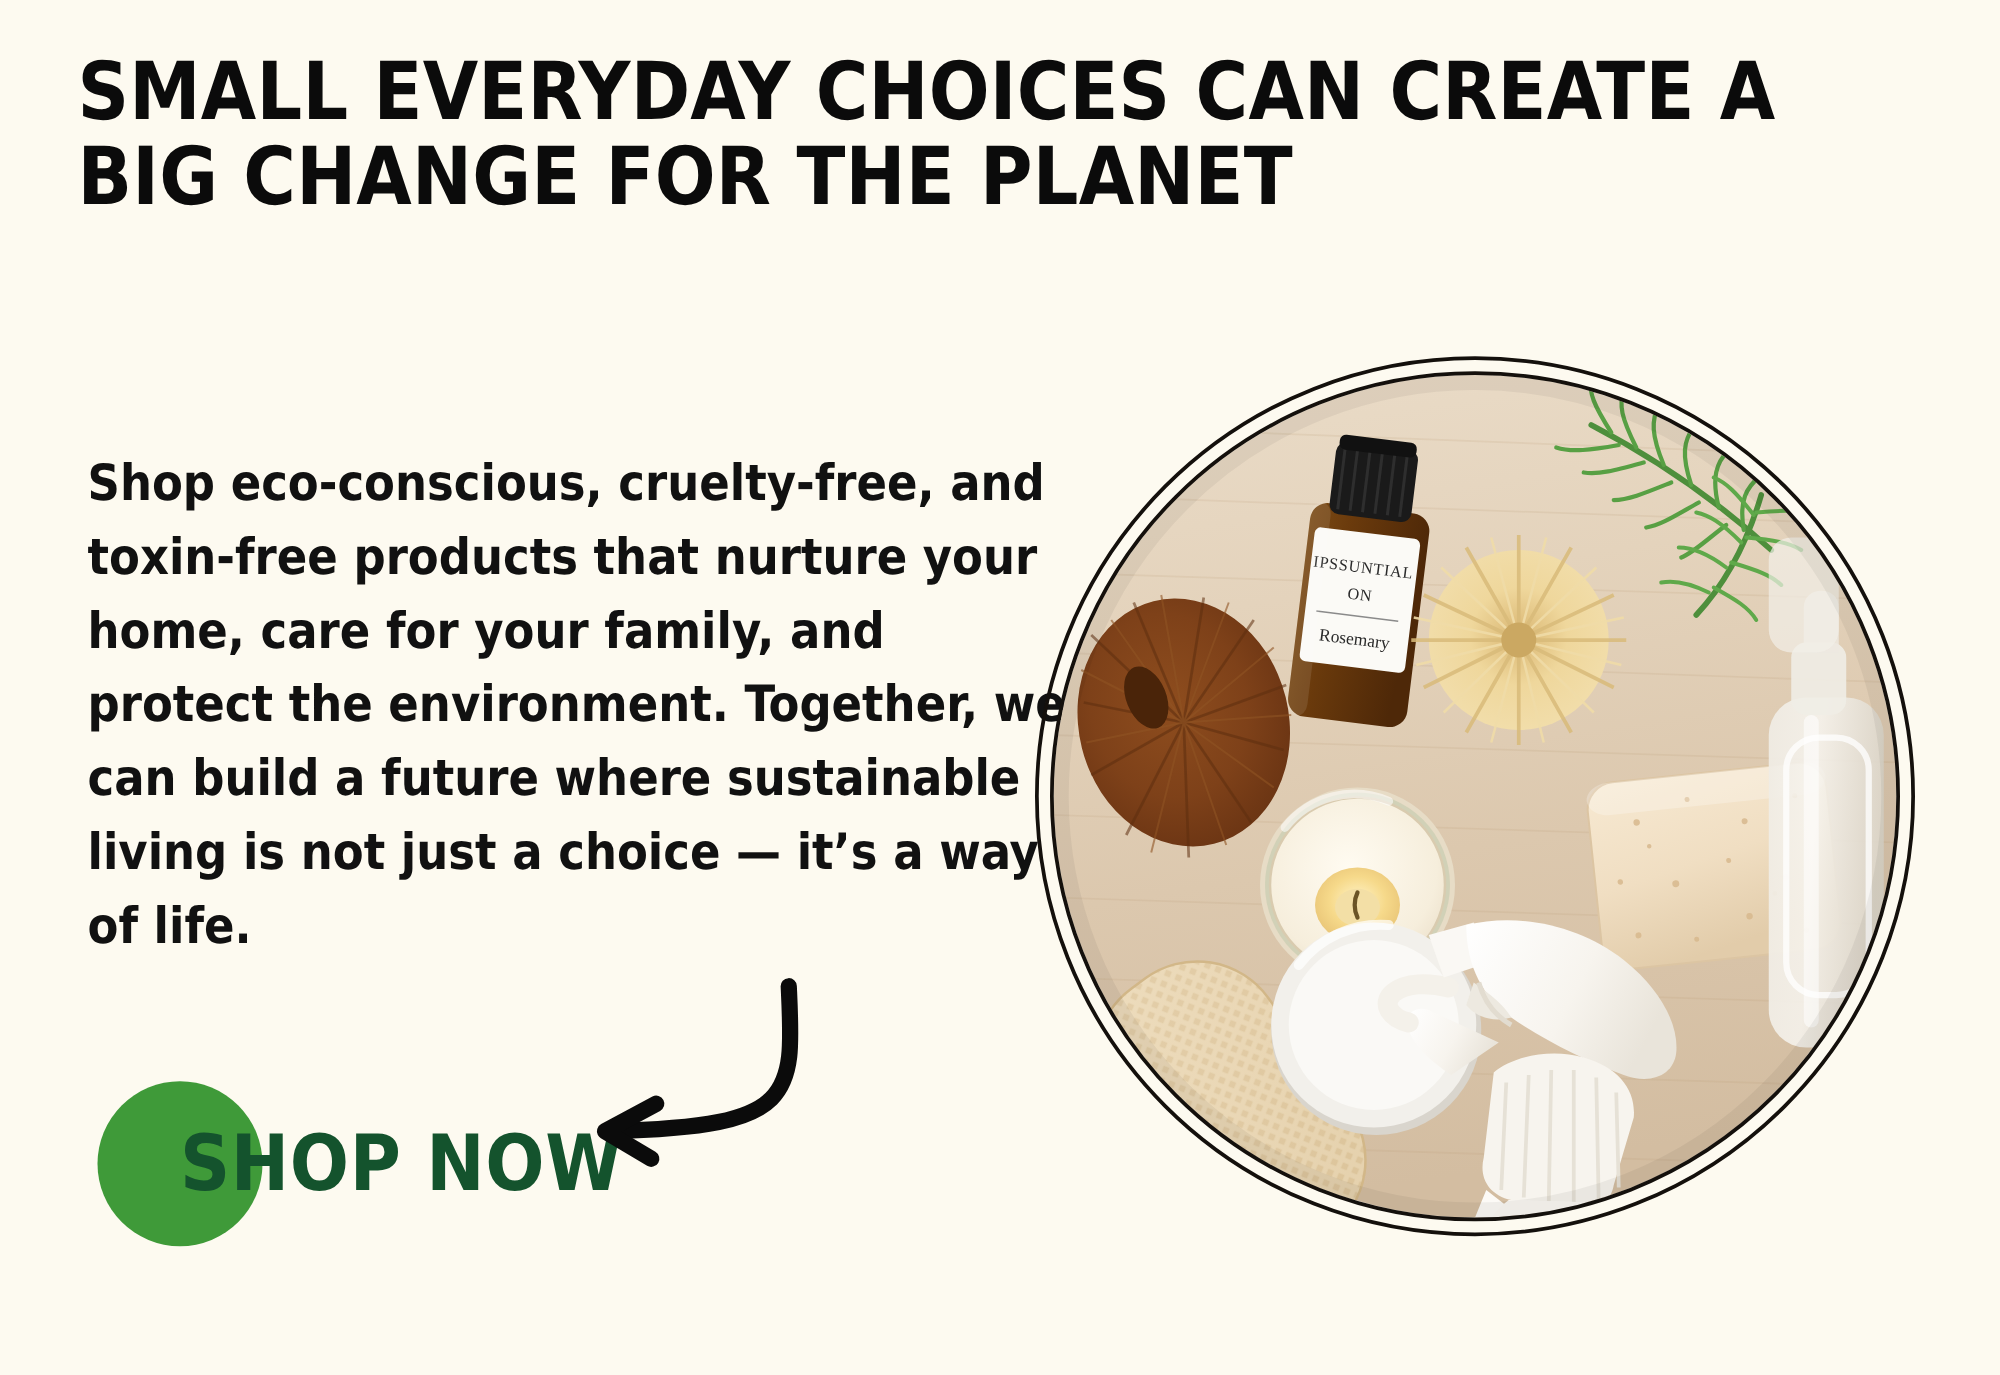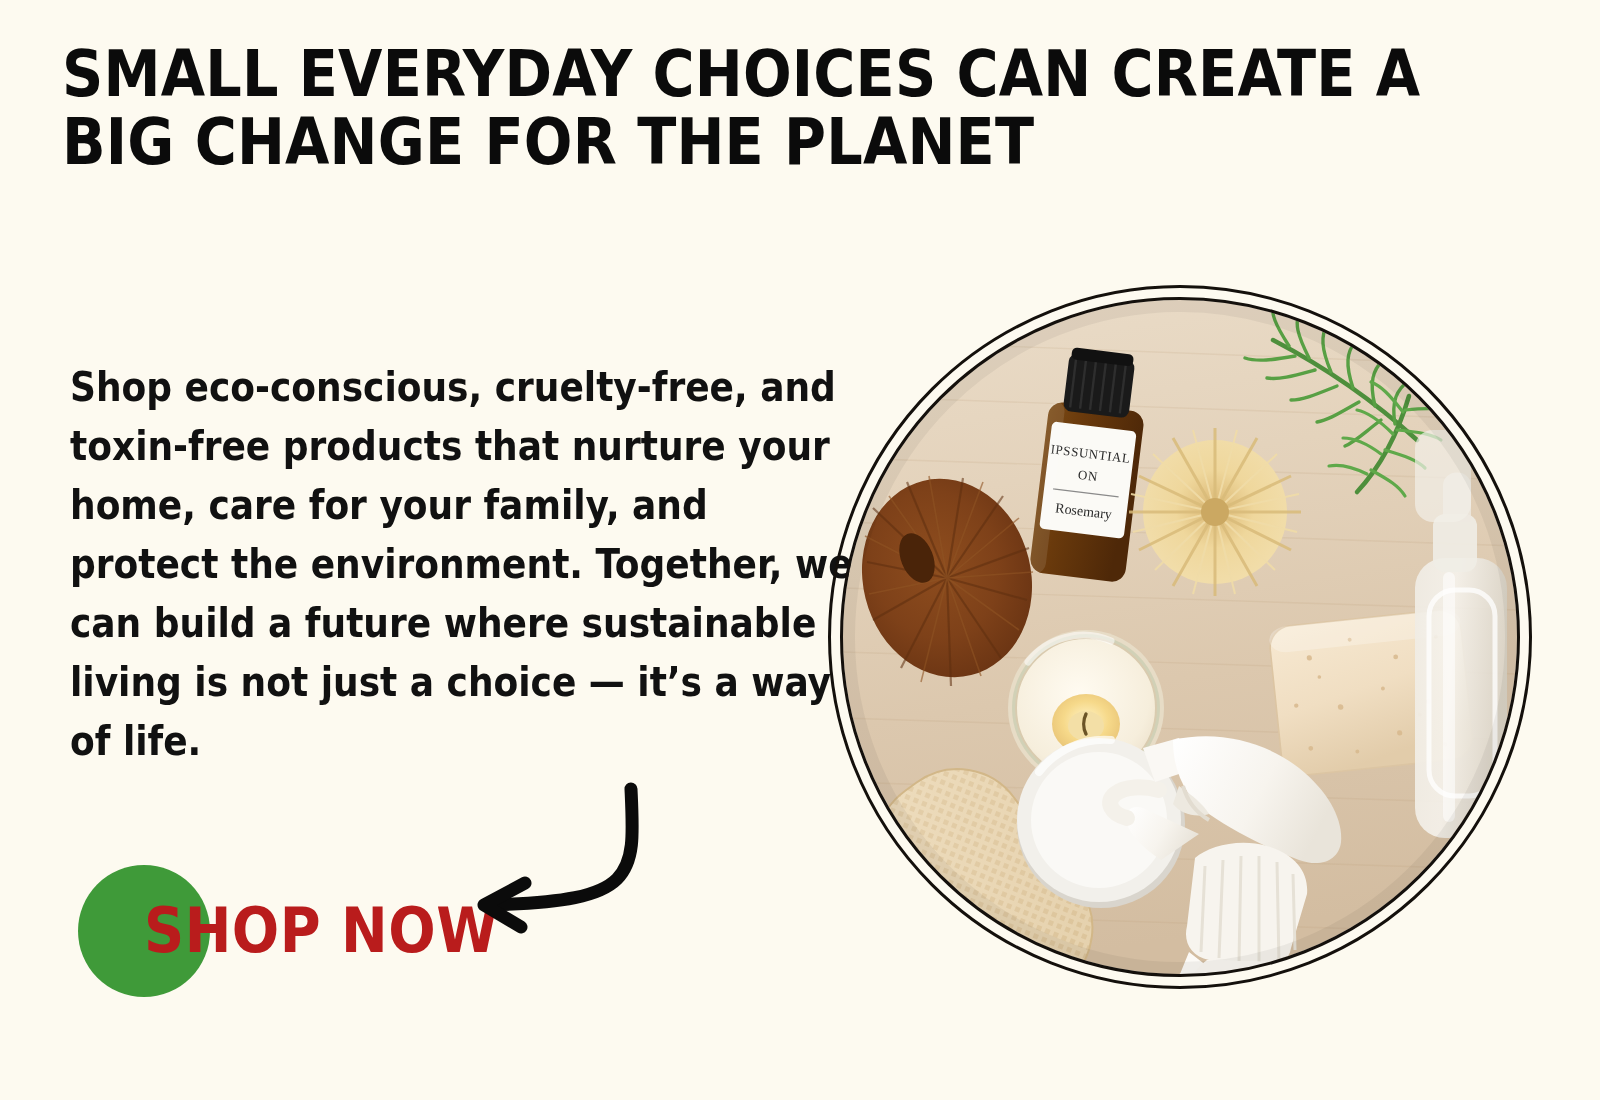--- a/index.html
+++ b/index.html
@@ -73,21 +73,21 @@
     height: 132px;
     border-radius: 50%;
     background: #3F9A39;
   }
   .cta-label {
     position: absolute;
     left: 66px;
     top: 25px;
     height: 82px;
     line-height: 82px;
-    color: #b91c1c;
+    color: #14532d;
     font-family: "DejaVu Sans Condensed", "Liberation Sans Narrow", "Liberation Sans", sans-serif;
     font-weight: 700;
     font-size: 62px;
     letter-spacing: 0.5px;
     text-transform: uppercase;
     white-space: nowrap;
   }
 
   
   .arrow {

